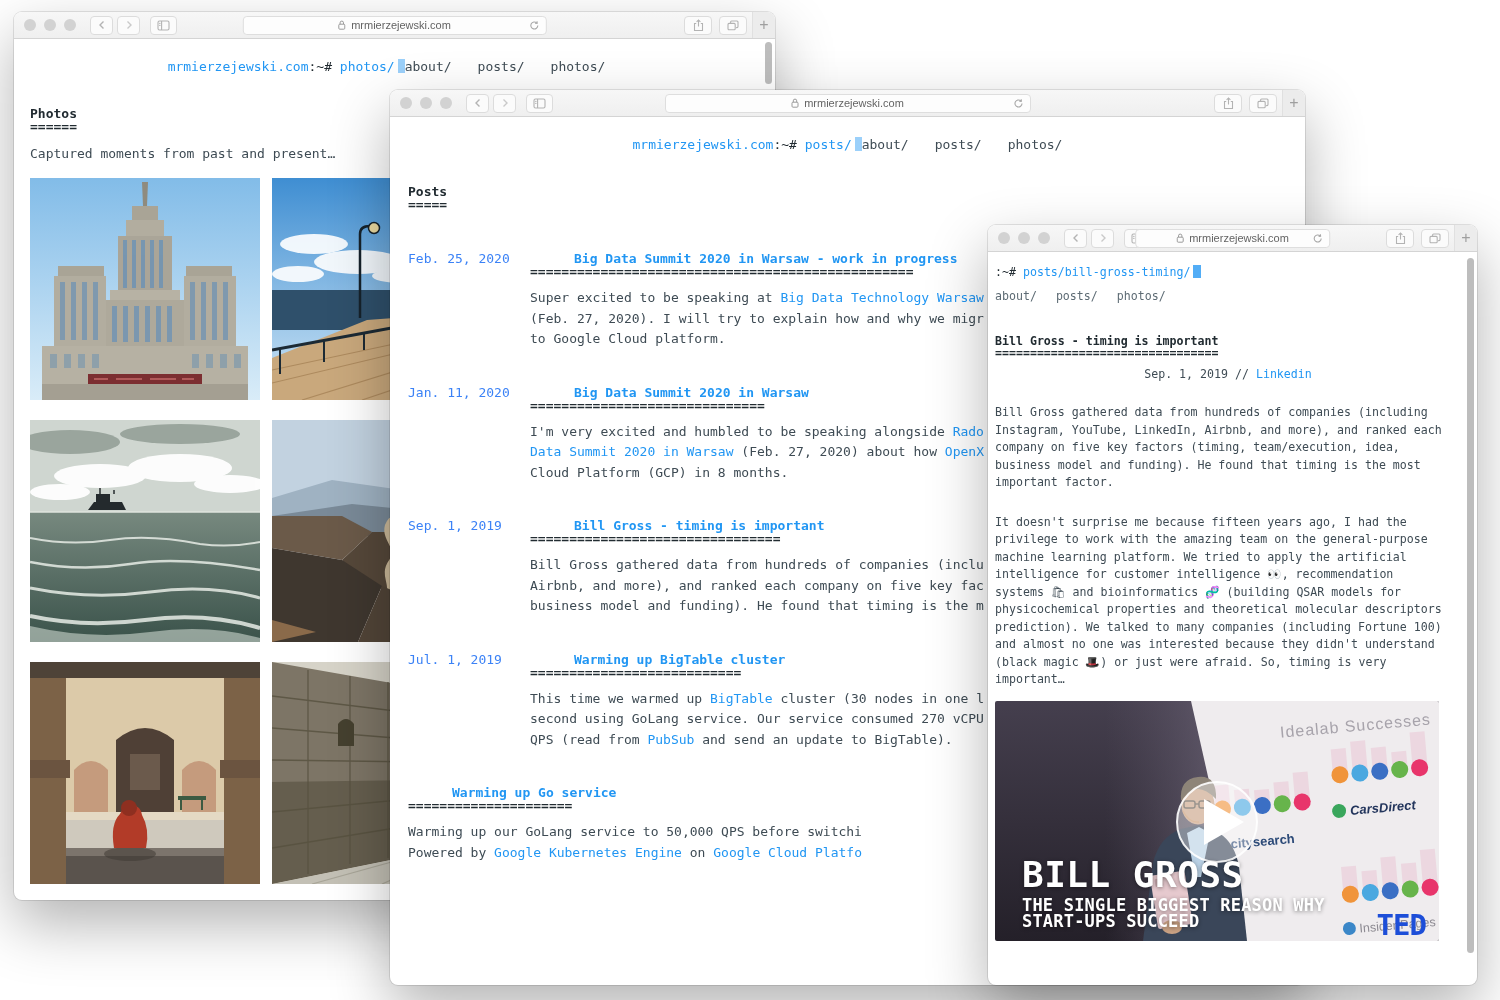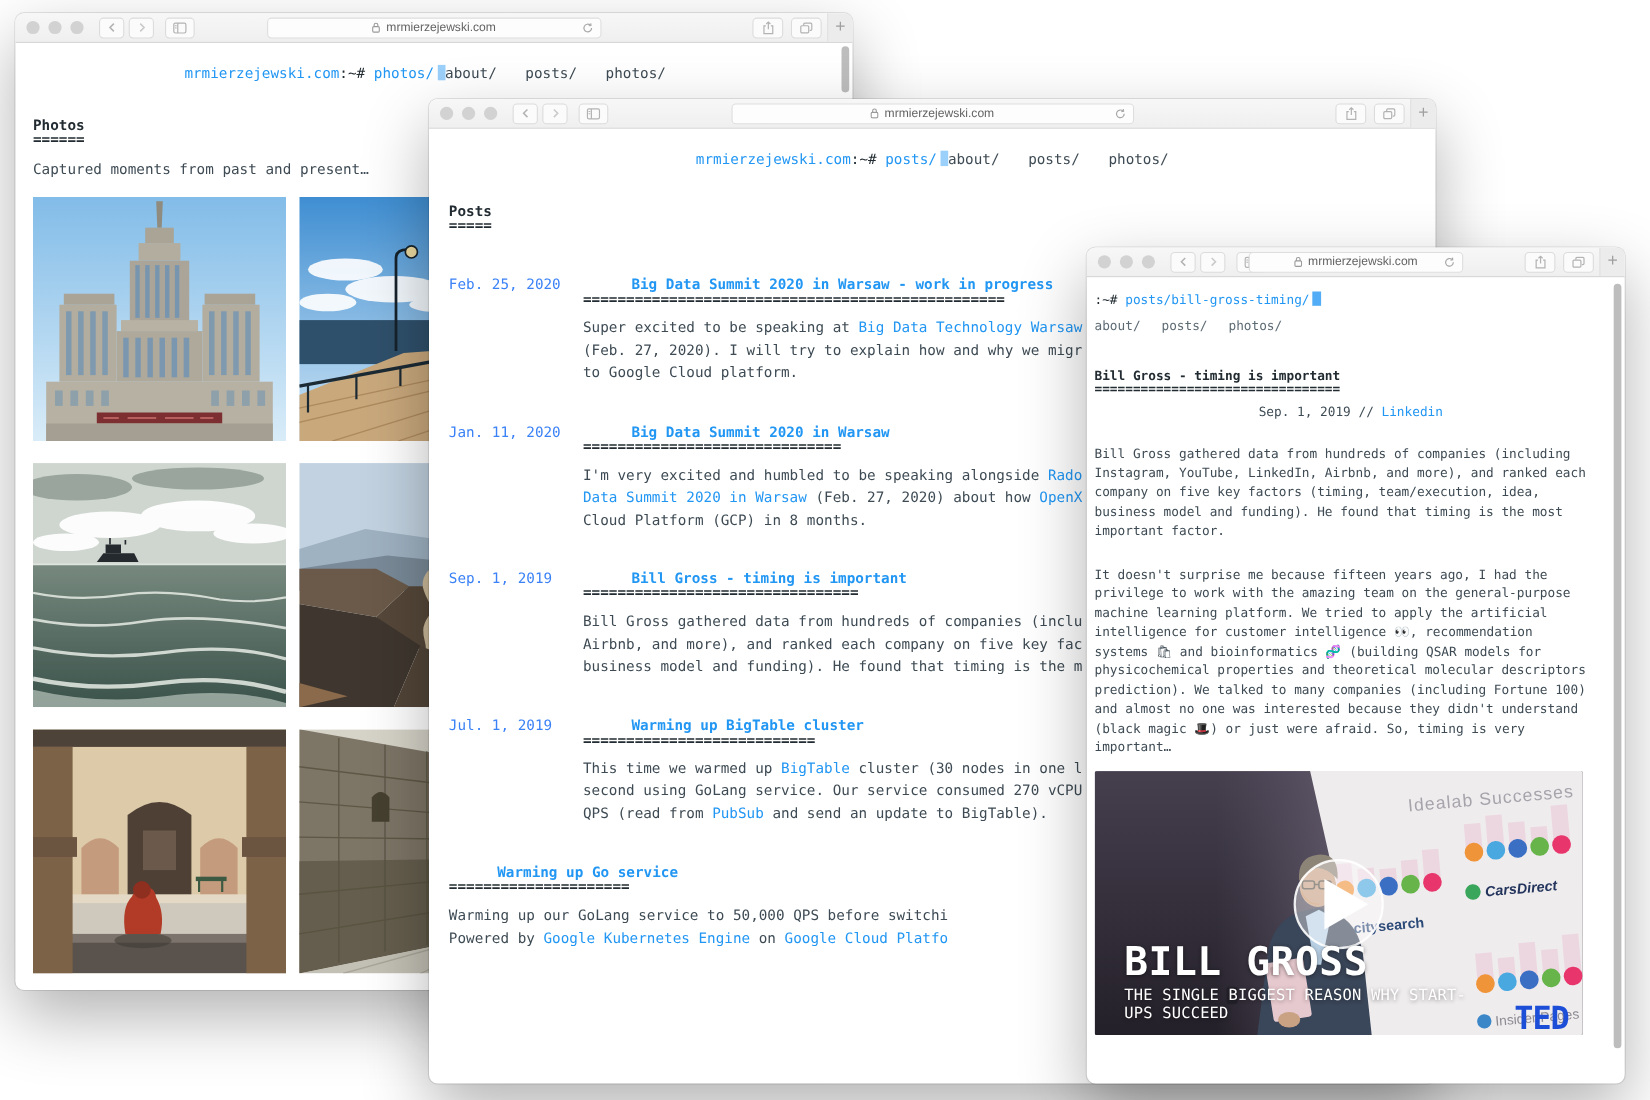--- a/index.html
+++ b/index.html
@@ -69,21 +69,21 @@
   #w3 .sitenav { margin-top:8px; gap:19px; color:#5d6b74; font-size:11.6px; }
   #w3 .h1blk { margin-top:30px; font-size:11.6px; }
   #w3 .dateline { margin-top:7px;text-align:center; }
   .para { margin-top:22px; line-height:17.5px; white-space:pre-line; }
   .vid { position:relative; margin-top:12px; width:444px; height:240px; border-radius:2px;
          overflow:hidden; cursor:pointer; }
   .vid svg.bg { position:absolute; left:0; top:0; }
   .vtxt { position:absolute; left:17px; bottom:12px; color:#fff;
           text-shadow:0 1px 4px rgba(0,0,0,.45);margin-left:10px; }
   .vname { font-size:36px; font-weight:bold; letter-spacing:.5px; line-height:36px; }
-  .vsub { margin-top:4px; font-size:14px; font-weight:normal; line-height:16px; width:335px;
+  .vsub { margin-top:4px; font-size:17px; font-weight:bold; line-height:16px; width:335px;
           letter-spacing:.2px; }
   .tedlogo { position:absolute; right:13px; bottom:8px; color:#1d4ed8; font-size:29px;
              font-weight:bold; letter-spacing:-1px; }
 </style>
 </head>
 <body>
 
 <div class="stage">
 
   <div class="window" id="w1">

